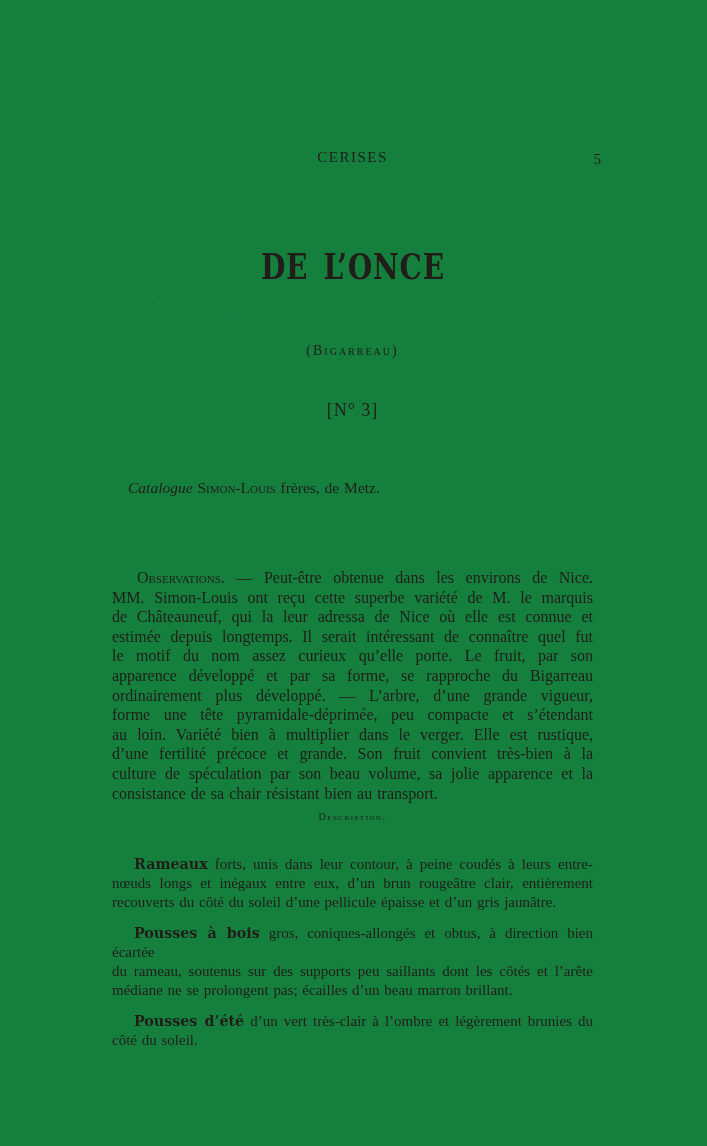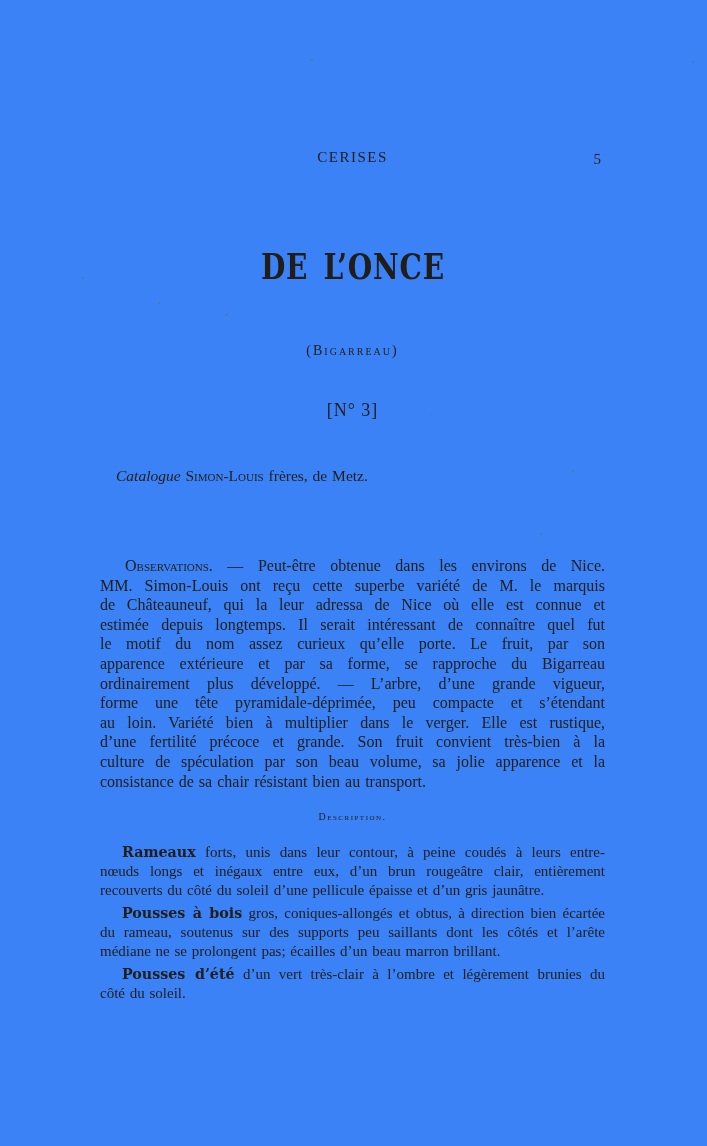--- a/index.html
+++ b/index.html
@@ -4,21 +4,21 @@
 <style>
   html,body{margin:0;padding:0;}
   body{
     width:707px;height:1146px;
     background:#ffffff;
     font-family:"Liberation Serif","DejaVu Serif",serif;
     -webkit-font-smoothing:antialiased;
   }
   .page{
     position:relative;width:707px;height:1146px;
-    background:#3b82f6;color:#211d19;overflow:hidden;
+    background:#15803d;color:#211d19;overflow:hidden;
   }
   .col{position:absolute;left:100px;width:505px;}
 
   
   .header-row{top:149px;height:20px;}
   .running-title{
     display:block;text-align:center;
     font-size:15px;letter-spacing:1.5px;font-variant:small-caps;
     font-weight:500;
   }
@@ -45,21 +45,21 @@
 
   
   .catalogue-block{top:466px;font-size:15.5px;line-height:19px;}
   .observations-block{top:556px;font-size:16px;line-height:19.6px;}
   .desc-heading-block{top:806px;text-align:center;}
   .desc-heading-inner{
     font-variant:small-caps;font-size:10px;letter-spacing:1.5px;
   }
   .description-block{top:843px;font-size:15px;line-height:19px;}
 
-  .para{margin:0;}
+  .para{margin:12px;}
   .description-block .para{margin-bottom:4px;}
 
   .line{
     text-align:justify;
     text-align-last:justify;
     word-spacing:1px;
     white-space:normal;
   }
   .line.last{text-align-last:left;}
   .observations-block .line.first{text-indent:25px;}
@@ -113,21 +113,21 @@
       </div>
     </div>
 
   <div class="col observations-block">
       <div class="para">
         <div class="line first"><span class="seg-sc">Observations.</span><span class="seg-n"> — Peut-être obtenue dans les environs de Nice.</span></div>
         <div class="line"><span class="seg-n">MM. Simon-Louis ont reçu cette superbe variété de M. le marquis</span></div>
         <div class="line"><span class="seg-n">de Châteauneuf, qui la leur adressa de Nice où elle est connue et</span></div>
         <div class="line"><span class="seg-n">estimée depuis longtemps. Il serait intéressant de connaître quel fut</span></div>
         <div class="line"><span class="seg-n">le motif du nom assez curieux qu’elle porte. Le fruit, par son</span></div>
-        <div class="line"><span class="seg-n">apparence extérieure et par sa forme, se rapproche du Bigarreau</span></div>
+        <div class="line"><span class="seg-n">apparence développé et par sa forme, se rapproche du Bigarreau</span></div>
         <div class="line"><span class="seg-n">ordinairement plus développé. — L’arbre, d’une grande vigueur,</span></div>
         <div class="line"><span class="seg-n">forme une tête pyramidale-déprimée, peu compacte et s’étendant</span></div>
         <div class="line"><span class="seg-n">au loin. Variété bien à multiplier dans le verger. Elle est rustique,</span></div>
         <div class="line"><span class="seg-n">d’une fertilité précoce et grande. Son fruit convient très-bien à la</span></div>
         <div class="line"><span class="seg-n">culture de spéculation par son beau volume, sa jolie apparence et la</span></div>
         <div class="line last"><span class="seg-n">consistance de sa chair résistant bien au transport.</span></div>
       </div>
     </div>
 
   <div class="col desc-heading-block">

